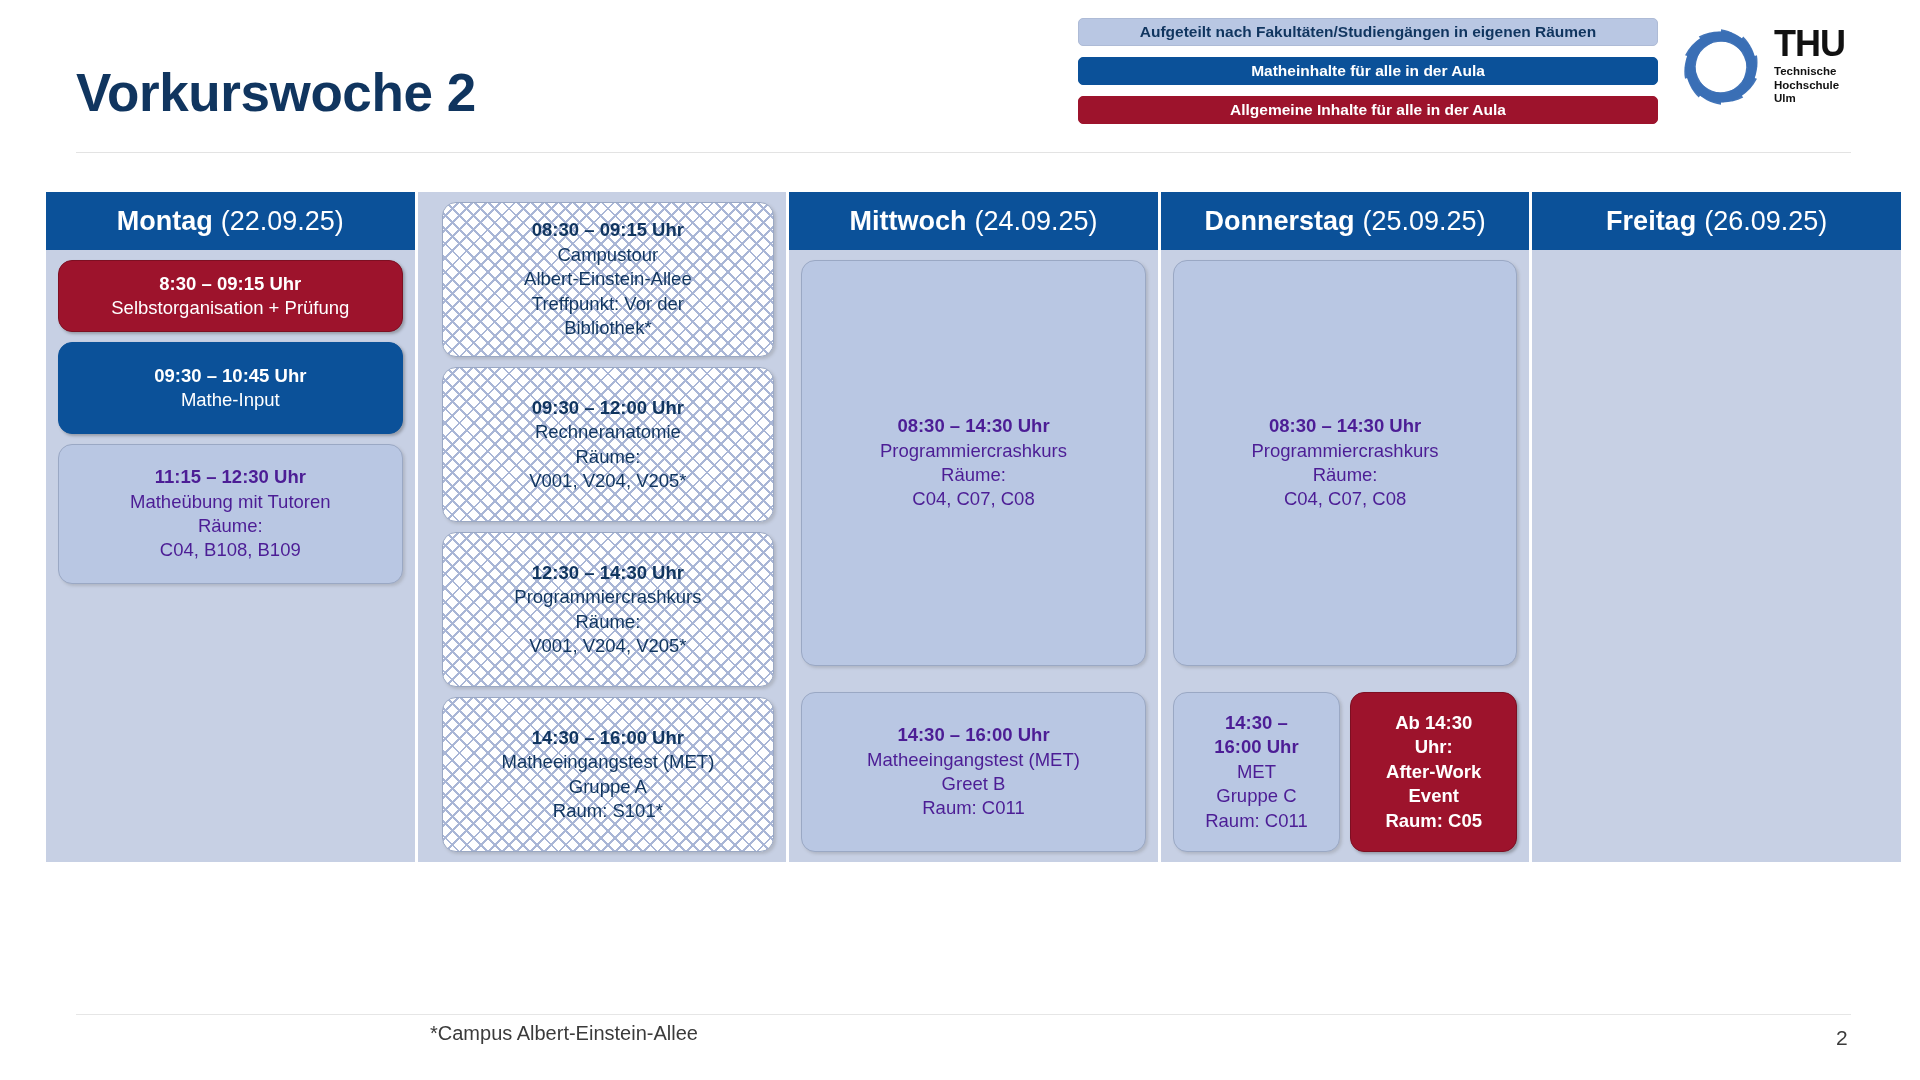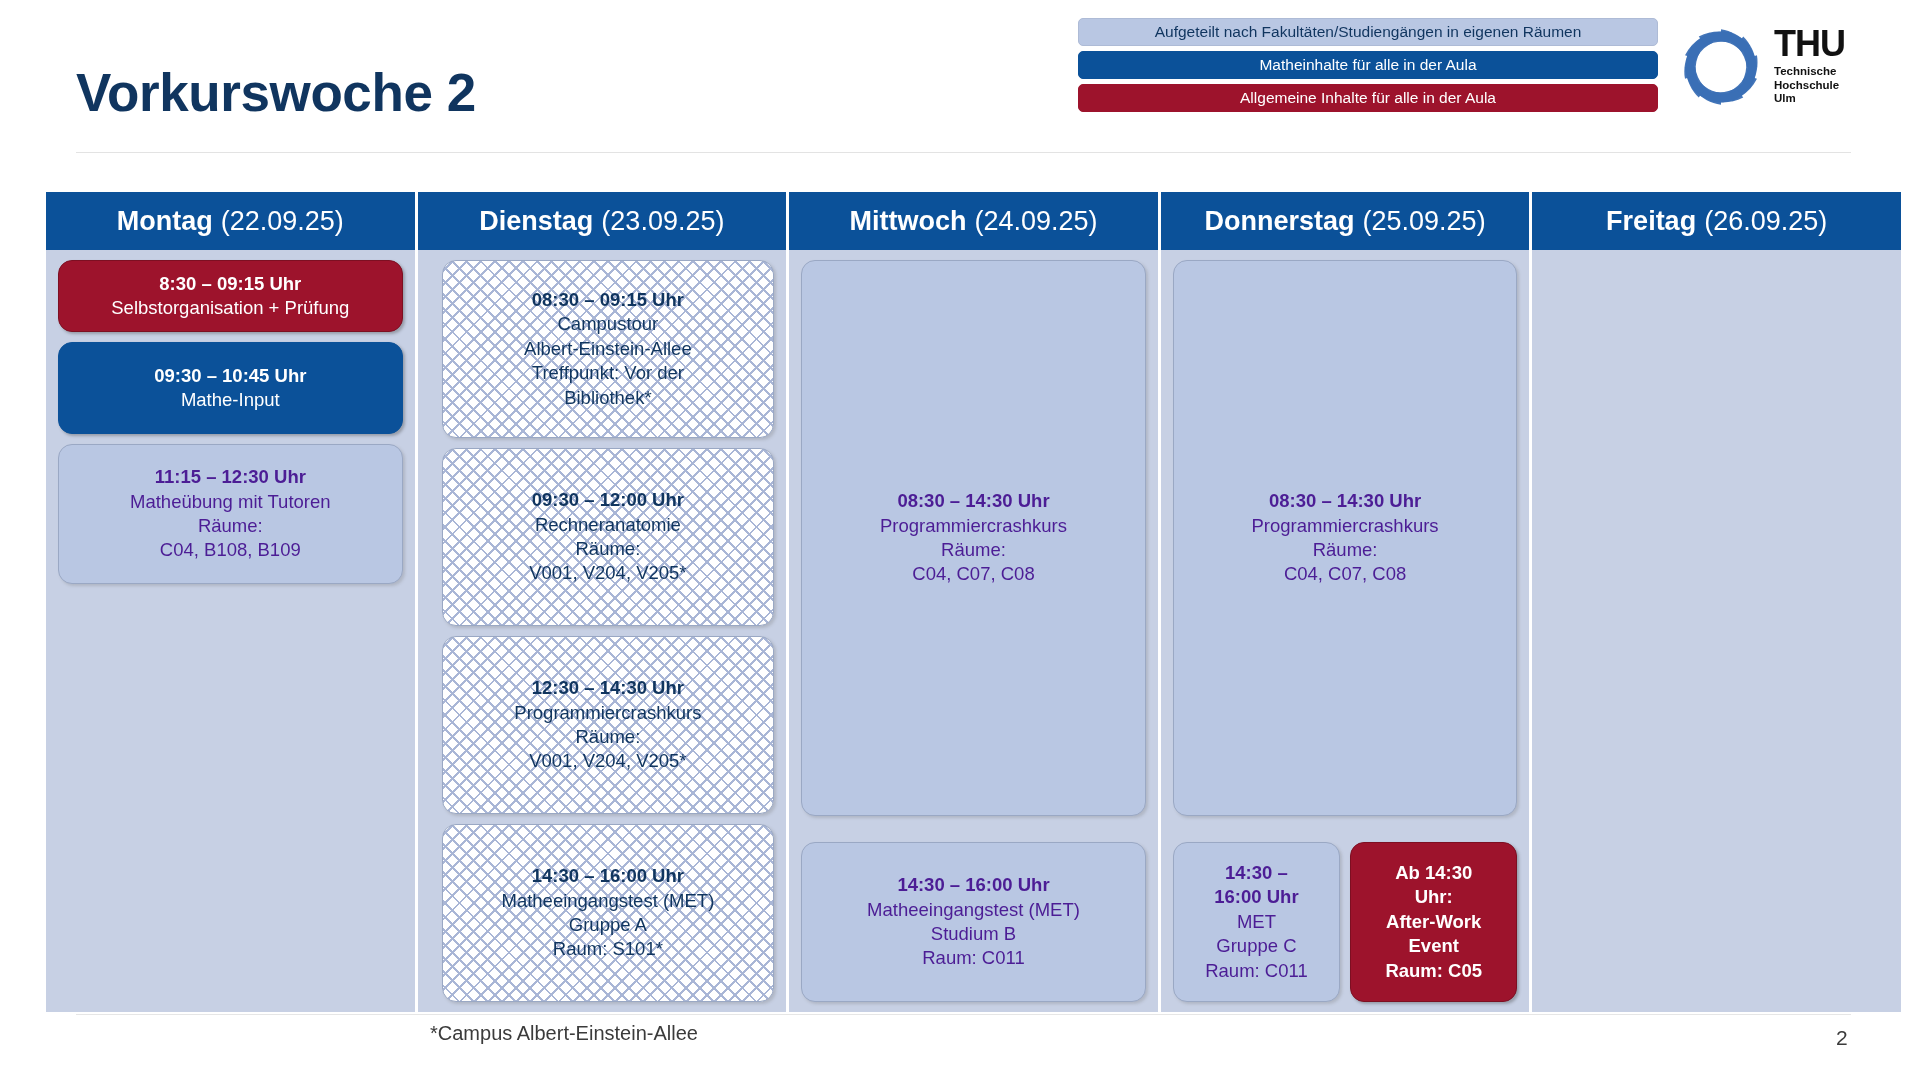--- a/index.html
+++ b/index.html
@@ -54,22 +54,22 @@
     width: 580px;
   }
 
   .legend-item {
     height: 28px;
     border-radius: 5px;
     display: flex;
     align-items: center;
     justify-content: center;
     font-size: 15.5px;
-    font-weight: normal;
-    margin-bottom: 5px;
+    font-weight: bold;
+    margin-bottom: 11px;
     white-space: nowrap;
   }
 
   .legend-item.lightblue {
     background: #b9c7e3;
     border: 1px solid #aebbd6;
     color: #10355f;
   }
   .legend-item.darkblue {
     background: #0b5199;
@@ -115,21 +115,21 @@
     color: #111111;
     line-height: 13.5px;
   }
 
   
   #timetable {
     position: absolute;
     left: 46px;
     top: 192px;
     width: 1855px;
-    height: 820px;
+    height: 670px;
     display: flex;
     gap: 3px;
   }
 
   .day-column {
     flex: 1 1 0;
     display: flex;
     flex-direction: column;
   }
 
@@ -342,24 +342,20 @@
       <div class="event lightblue mon-3">
         <span class="line time">11:15 – 12:30 Uhr</span>
         <span class="line">Matheübung mit Tutoren</span>
         <span class="line">Räume:</span>
         <span class="line">C04, B108, B109</span>
       </div>
     </div>
   </div>
 
   <div class="day-column">
-    <div class="day-header">
-      <span class="dayname">Dienstag</span>
-      <span class="daydate">(23.09.25)</span>
-    </div>
     <div class="day-body">
       <div class="event hatched tue-cell">
         <span class="line time">08:30 – 09:15 Uhr</span>
         <span class="line">Campustour</span>
         <span class="line">Albert-Einstein-Allee</span>
         <span class="line">Treffpunkt: Vor der</span>
         <span class="line">Bibliothek*</span>
       </div>
       <div class="event hatched tue-cell">
         <span class="line time">09:30 – 12:00 Uhr</span>
@@ -390,21 +386,21 @@
     <div class="day-body two-gap">
       <div class="event lightblue big-block">
         <span class="line time">08:30 – 14:30 Uhr</span>
         <span class="line">Programmiercrashkurs</span>
         <span class="line">Räume:</span>
         <span class="line">C04, C07, C08</span>
       </div>
       <div class="event lightblue met-block">
         <span class="line time">14:30 – 16:00 Uhr</span>
         <span class="line">Matheeingangstest (MET)</span>
-        <span class="line">Studium B</span>
+        <span class="line">Greet B</span>
         <span class="line">Raum: C011</span>
       </div>
     </div>
   </div>
 
   <div class="day-column">
     <div class="day-header">
       <span class="dayname">Donnerstag</span>
       <span class="daydate">(25.09.25)</span>
     </div>

